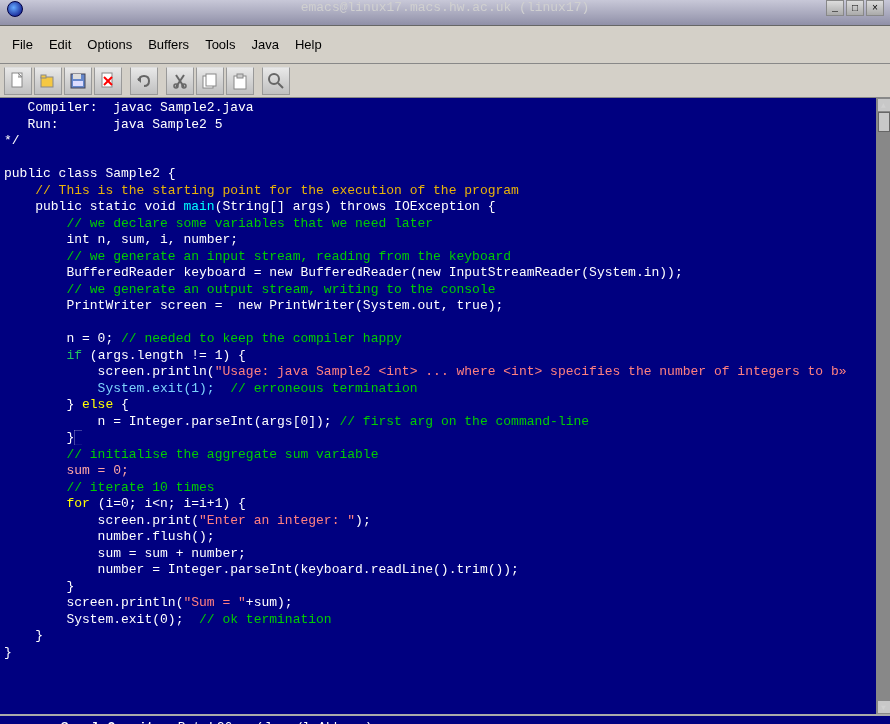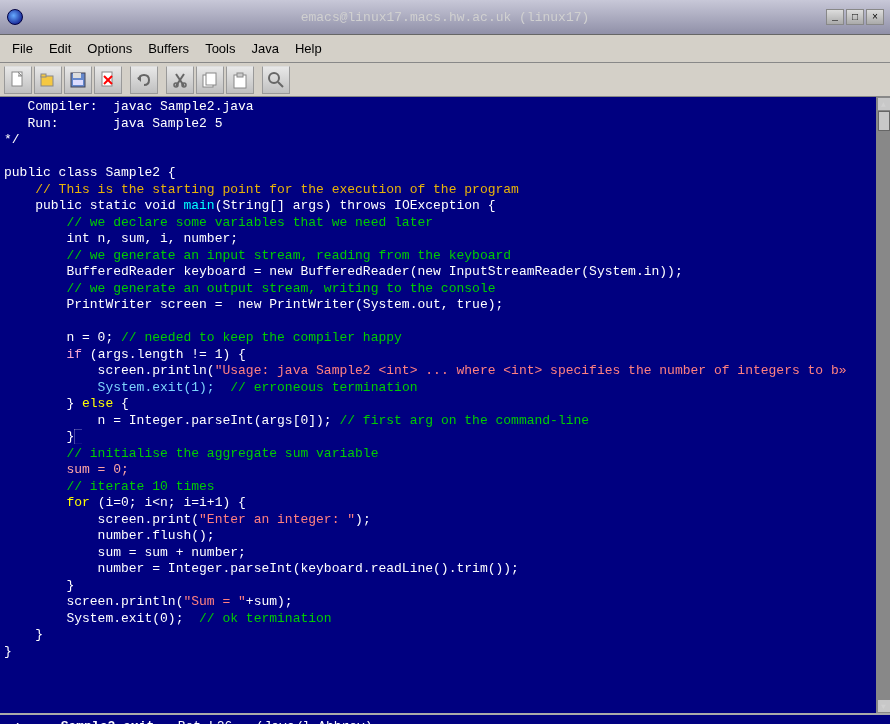--- a/index.html
+++ b/index.html
@@ -10,23 +10,22 @@
       color: #d0d0d0;
       width: 890px;
       height: 724px;
       overflow: hidden;
     }
 
     
     #titlebar {
       background: linear-gradient(to bottom, #c8c8d8, #9090a8);
       display: flex;
-      align-items: center;
-      justify-content: center;
-      height: 35px;
+      justify-content: center;
+      height: 26px;
       border-bottom: 1px solid #666;
       position: relative;
     }
     #titlebar-icon {
       position: absolute;
       left: 6px;
       width: 18px;
       height: 18px;
       display: flex;
       align-items: center;
@@ -56,21 +55,21 @@
       font-size: 10px;
       cursor: pointer;
       color: #000;
     }
 
     
     #menubar {
       background: #d4d0c8;
       display: flex;
       align-items: center;
-      height: 28px;
+      height: 38px;
       border-bottom: 1px solid #888;
       padding: 0 4px;
     }
     .menu-item {
       padding: 2px 8px;
       font-family: sans-serif;
       font-size: 13px;
       color: #000;
       cursor: pointer;
     }
@@ -277,21 +276,21 @@
       <div class="code-line"><span style="color: #eab308;">    // This is the starting point for the execution of the program</span></div>
       <div class="code-line"><span style="color: rgb(255, 255, 255);">    public static void </span><span style="color: rgb(0, 255, 255);">main</span><span style="color: rgb(255, 255, 255);">(String[] args) throws IOException {</span></div>
       <div class="code-line"><span style="color: rgb(0, 204, 0);">        // we declare some variables that we need later</span></div>
       <div class="code-line"><span style="color: rgb(255, 255, 255);">        int n, sum, i, number;</span></div>
       <div class="code-line"><span style="color: rgb(0, 204, 0);">        // we generate an input stream, reading from the keyboard</span></div>
       <div class="code-line"><span style="color: rgb(255, 255, 255);">        BufferedReader keyboard = new BufferedReader(new InputStreamReader(System.in));</span></div>
       <div class="code-line"><span style="color: rgb(0, 204, 0);">        // we generate an output stream, writing to the console</span></div>
       <div class="code-line"><span style="color: rgb(255, 255, 255);">        PrintWriter screen =  new PrintWriter(System.out, true);</span></div>
       <div class="code-line">&nbsp;</div>
       <div class="code-line"><span style="color: rgb(255, 255, 255);">        n = 0; </span><span style="color: rgb(0, 204, 0);">// needed to keep the compiler happy</span></div>
-      <div class="code-line"><span style="color: rgb(255, 255, 255);">        </span><span style="color: #f9a8d4;">if</span><span style="color: rgb(255, 255, 255);"> (args.length != 1) {</span></div>
+      <div class="code-line"><span style="color: rgb(255, 255, 255);">        </span><span style="color: #22c55e;">if</span><span style="color: rgb(255, 255, 255);"> (args.length != 1) {</span></div>
       <div class="code-line"><span style="color: rgb(255, 255, 255);">            screen.println(</span><span style="color: rgb(255, 128, 128);">"Usage: java Sample2 &lt;int&gt; ... where &lt;int&gt; specifies the number of integers to b»</span></div>
       <div class="code-line"><span style="color: #7dd3fc;">            System.exit(1);  </span><span style="color: rgb(0, 204, 0);">// erroneous termination</span></div>
       <div class="code-line"><span style="color: rgb(255, 255, 255);">        } </span><span style="color: rgb(255, 255, 0);">else</span><span style="color: rgb(255, 255, 255);"> {</span></div>
       <div class="code-line"><span style="color: rgb(255, 255, 255);">            n = Integer.parseInt(args[0]); </span><span style="color: rgb(0, 204, 0);">// first arg on the command-line</span></div>
       <div class="code-line"><span style="color: rgb(255, 255, 255);">        }</span><span style="background: rgb(255, 255, 255); color: rgb(0, 0, 128);">█</span></div>
       <div class="code-line"><span style="color: rgb(0, 204, 0);">        // initialise the aggregate sum variable</span></div>
       <div class="code-line"><span style="color: #fca5a5;">        sum = 0;</span></div>
       <div class="code-line"><span style="color: rgb(0, 204, 0);">        // iterate 10 times</span></div>
       <div class="code-line"><span style="color: rgb(255, 255, 255);">        </span><span style="color: rgb(255, 255, 0);">for</span><span style="color: rgb(255, 255, 255);"> (i=0; i&lt;n; i=i+1) {</span></div>
       <div class="code-line"><span style="color: rgb(255, 255, 255);">            screen.print(</span><span style="color: rgb(255, 128, 128);">"Enter an integer: "</span><span style="color: rgb(255, 255, 255);">);</span></div>

